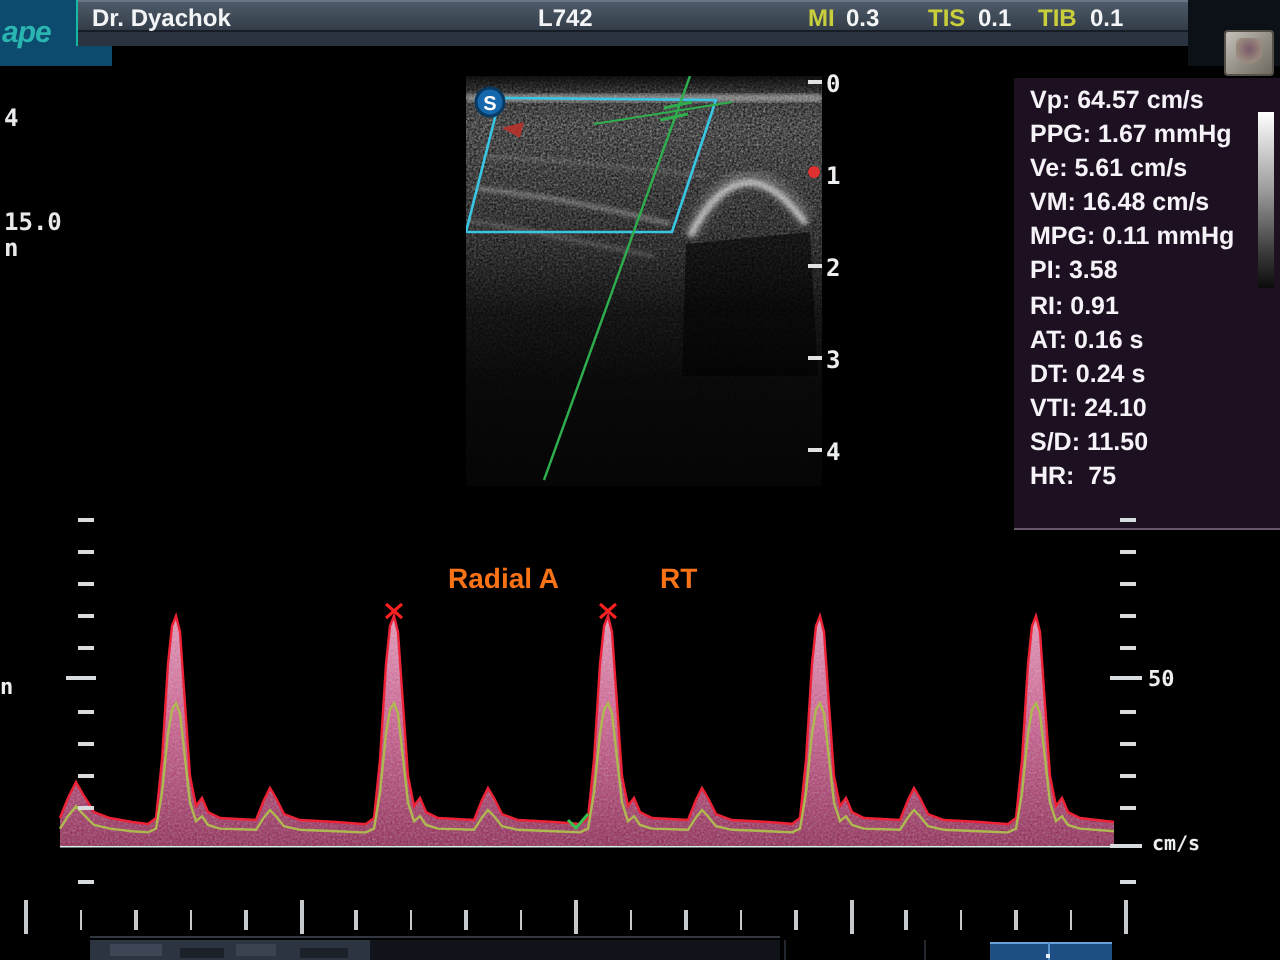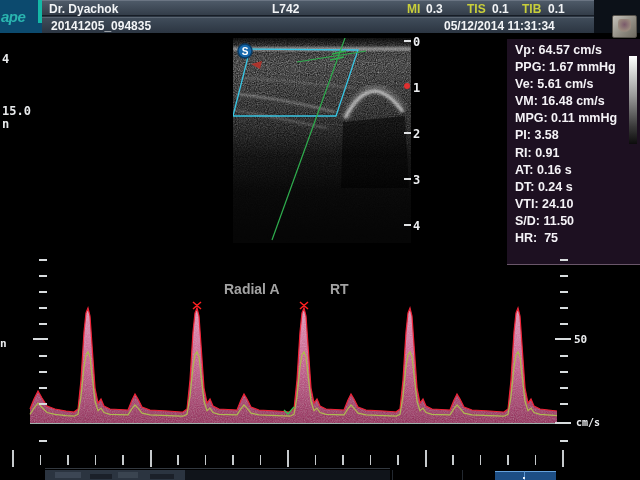--- a/index.html
+++ b/index.html
@@ -3,21 +3,21 @@
 <meta charset="utf-8">
 <style>
   * { margin:0; padding:0; box-sizing:border-box; }
   html,body { width:640px; height:480px; background:#000; overflow:hidden; position:relative;
               font-family:"Liberation Sans", sans-serif; }
   .abs { position:absolute; }
 
   
   #logo-area { left:0; top:0; width:56px; height:33px; background:#0c4a6e; }
   #logo-text { left:1px; top:8px; color:#2ab5b0; font-style:italic; font-weight:bold; font-size:15px; letter-spacing:-0.5px; }
-  #header-bar { left:38px; top:0; width:556px; height:23px; background:#2a3440; border-left:4px solid #14b8a6;padding-left:19px; }
+  #header-bar { left:38px; top:0; width:556px; height:23px; background:#2a3440; border-left:1px solid #14b8a6;padding-left:19px; }
   .hrow { position:absolute; left:0; width:100%; height:16px; }
   #hrow1 { top:0;  background:linear-gradient(#4e5a68,#333d49); border-top:1px solid #6b7583; border-bottom:1px solid #171d26; }
   #hrow2 { top:17px; background:linear-gradient(#404c5a,#2b3541); border-top:1px solid #5a6572; }
   .htxt { position:absolute; top:1px; color:#f2f4f6; font-size:12px; font-weight:bold; white-space:nowrap; }
   .ylbl { color:#c9cf3a; }
   #corner-right { left:594px; top:0; width:46px; height:33px; background:#0c1118; }
   #thumbnail-icon { left:612px; top:15px; width:25px; height:23px;
       background:linear-gradient(135deg,#c6c2ba,#8d897f 60%,#6e6a60); border:1px solid #55514a; border-radius:2px; }
   #thumbnail-glyph { left:618px; top:19px; width:13px; height:14px;
       background:radial-gradient(circle at 50% 40%, #7a5a6a 0%, #9a8a7e 60%, transparent 75%); }
@@ -33,21 +33,21 @@
 
   
   #measure-panel { left:507px; top:39px; width:133px; height:226px; background:#1d1021;
       border-bottom:1px solid #6a566a; padding:3px 0 0 8px; }
   .mline { color:#f5f3f7; font-size:12.5px; font-weight:bold; line-height:17.1px; white-space:pre; }
   #grayscale-bar { left:629px; top:56px; width:8px; height:88px;
       background:linear-gradient(#ffffff,#9a9a9a 45%,#3a3a3a 80%,#0c0c0c); }
 
   
   #spec-svg { left:0; top:250px; }
-  .spec-label { position:absolute; color:#a3a3a3; font-size:14px; font-weight:bold; }
+  .spec-label { position:absolute; color:#f97316; font-size:14px; font-weight:bold; }
   .vtick { position:absolute; background:#d8dcde; height:2px; }
   .ttick { position:absolute; background:#c6cacc; }
   .axis-lbl { position:absolute; color:#eceef0; font-family:"DejaVu Sans Mono", monospace; font-weight:bold; }
 
   
   #bottom-line { left:45px; top:468px; width:345px; height:1px; background:#32383f; }
   #bottom-toolbar { left:45px; top:470px; width:140px; height:10px; background:#2b3440; }
   .tb-smudge { position:absolute; }
   #bottom-mid { left:185px; top:470px; width:205px; height:10px; background:#10141a; }
   .bsep { position:absolute; top:470px; width:1px; height:10px; background:#222830; }
@@ -65,24 +65,20 @@
 <div class="abs" id="header-bar">
   <div class="hrow" id="hrow1">
     <span class="htxt" style="left:7px">Dr. Dyachok</span>
     <span class="htxt" style="left:230px">L742</span>
     <span class="htxt ylbl" style="left:365px">MI</span>
     <span class="htxt" style="left:384px">0.3</span>
     <span class="htxt ylbl" style="left:425px">TIS</span>
     <span class="htxt" style="left:450px">0.1</span>
     <span class="htxt ylbl" style="left:480px">TIB</span>
     <span class="htxt" style="left:506px">0.1</span>
-  </div>
-  <div class="hrow" id="hrow2">
-    <span class="htxt" style="left:9px">20141205_094835</span>
-    <span class="htxt" style="left:402px">05/12/2014 11:31:34</span>
   </div>
 </div>
 
 <div class="abs" id="corner-right"></div>
 <div class="abs" id="thumbnail-icon"></div>
 <div class="abs" id="thumbnail-glyph"></div>
 
 <span class="lparam" style="top:52px">4</span>
 <span class="lparam" style="top:104px">15.0</span>
 <span class="lparam" style="top:117px">n</span>

